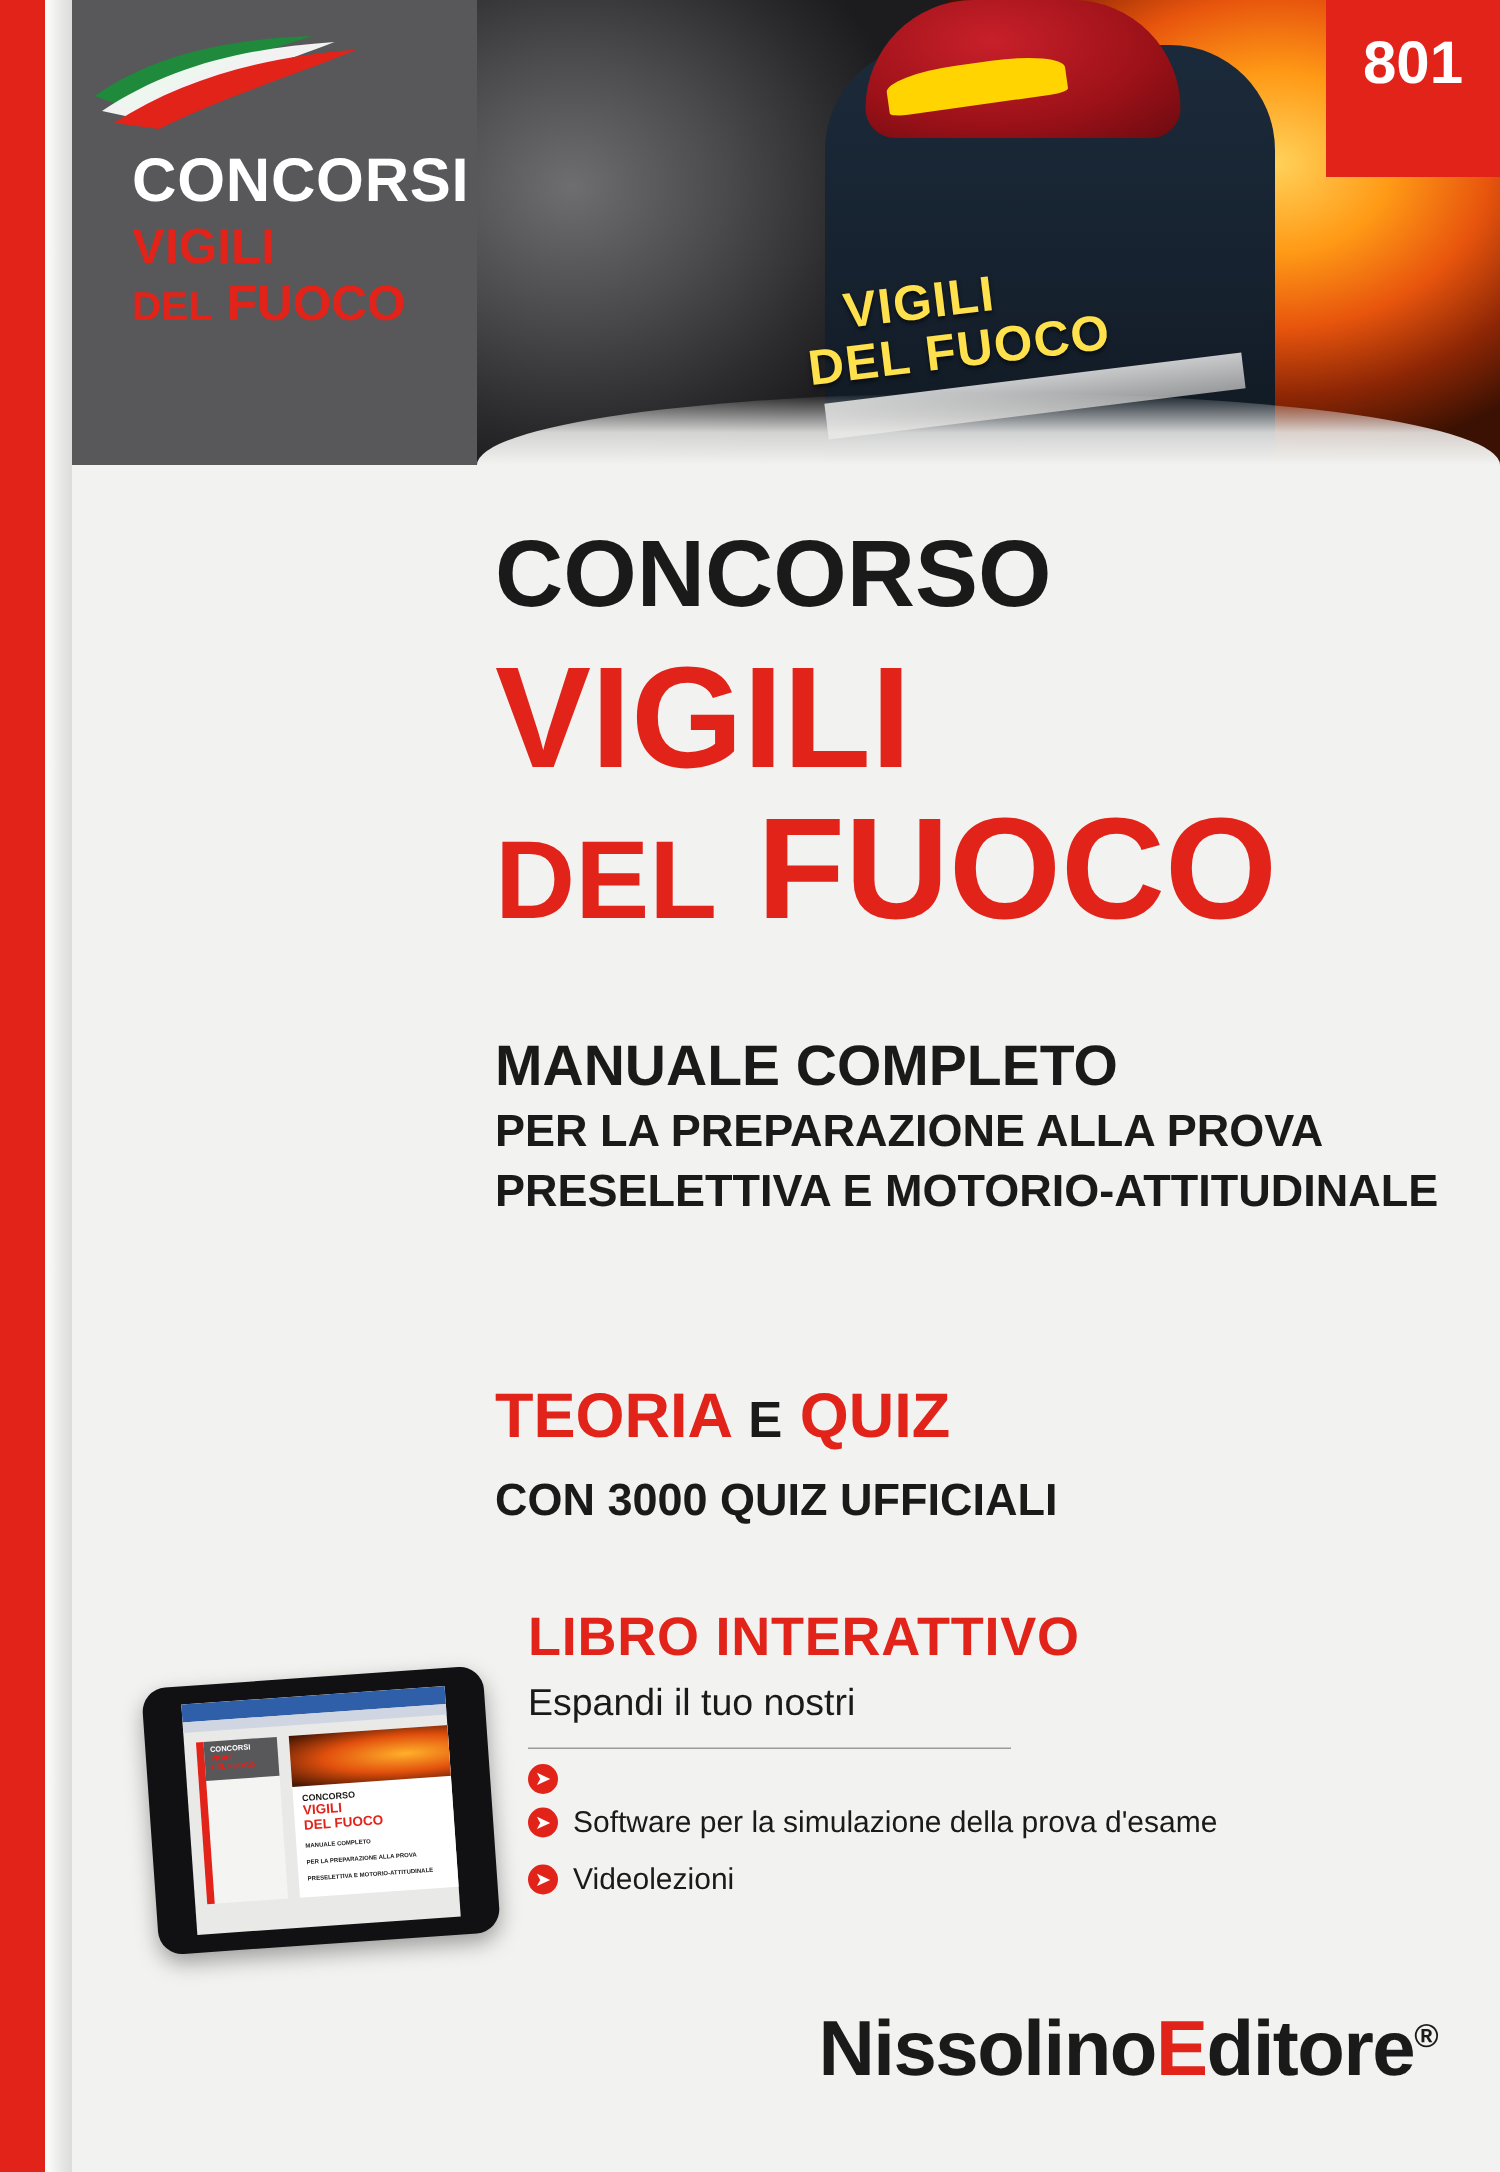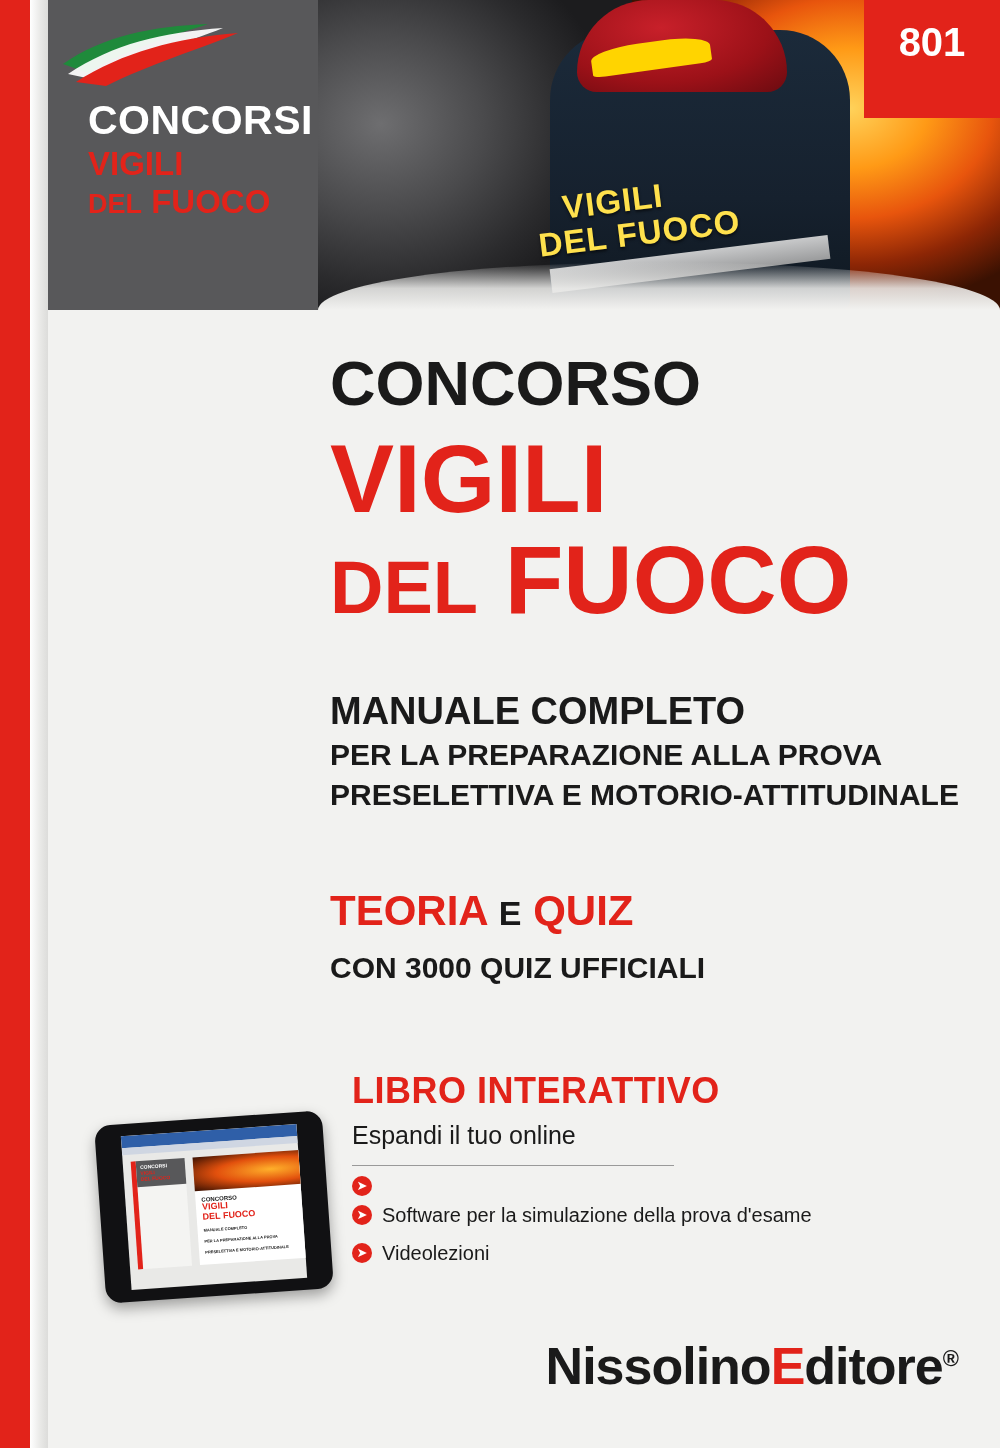--- a/index.html
+++ b/index.html
@@ -119,21 +119,21 @@
   }
   .photo-fade {
     position: absolute; left: 0; bottom: 0; width: 100%; height: 48px;
     background: linear-gradient(to bottom, rgba(242,242,240,0) 0%, rgba(242,242,240,.85) 55%, #f2f2f0 100%);
     border-radius: 50% 50% 0 0 / 100% 100% 0 0;
   }
   
   .number-badge {
     position: absolute;
     right: 0; top: 0;
-    width: 136px; height: 118px;
+    width: 116px; height: 118px;
     background: #e2231a;
     color: #ffffff;
     font-size: 40px; font-weight: bold;
     display: flex; align-items: center; justify-content: center;
     padding-bottom: 34px;
   }
 
   
   .titles { position: absolute; left: 330px; top: 352px; width: 640px; }
   .t-concorso {
@@ -153,21 +153,21 @@
   .sub1 {
     position: absolute; left: 330px; top: 690px; width: 660px;
     color: #1a1a1a;
   }
   .sub1 .big {
     font-size: 38px; font-weight: bold; line-height: 1.15;
   }
   .sub1 .sm {
     font-size: 30px; font-weight: bold; line-height: 1.28; margin-top: 2px;
   }
-  .sub2 { position: absolute; left: 330px; top: 888px; width: 660px; }
+  .sub2 { position: absolute; left: 330px; top: 921px; width: 660px; }
   .sub2 .teoria {
     font-size: 42px; font-weight: bold; color: #e2231a; line-height: 1.1;
   }
   .sub2 .teoria .e { color: #1a1a1a; font-size: 34px; }
   .sub2 .quizline {
     font-size: 30px; font-weight: bold; color: #1a1a1a; line-height: 1.3; margin-top: 14px;
   }
 
   
   .interactive { position: absolute; left: 352px; top: 1070px; width: 600px; }
@@ -322,21 +322,21 @@
         <div class="mr-t2">DEL FUOCO</div>
         <div class="mr-t3">MANUALE COMPLETO</div>
         <div class="mr-t3">PER LA PREPARAZIONE ALLA PROVA</div>
         <div class="mr-t3">PRESELETTIVA E MOTORIO-ATTITUDINALE</div>
       </div>
     </div>
   </div>
 
   <div class="interactive">
     <div class="title">LIBRO INTERATTIVO</div>
-    <div class="desc">Espandi il tuo online</div>
+    <div class="desc">Espandi il tuo nostri</div>
     <hr>
     <ul class="bullets">
       <li>
         <span class="arrow">➤</span>
       </li>
       <li>
         <span class="arrow">➤</span>
         <span>Software per la simulazione della prova d'esame</span>
       </li>
       <li>

